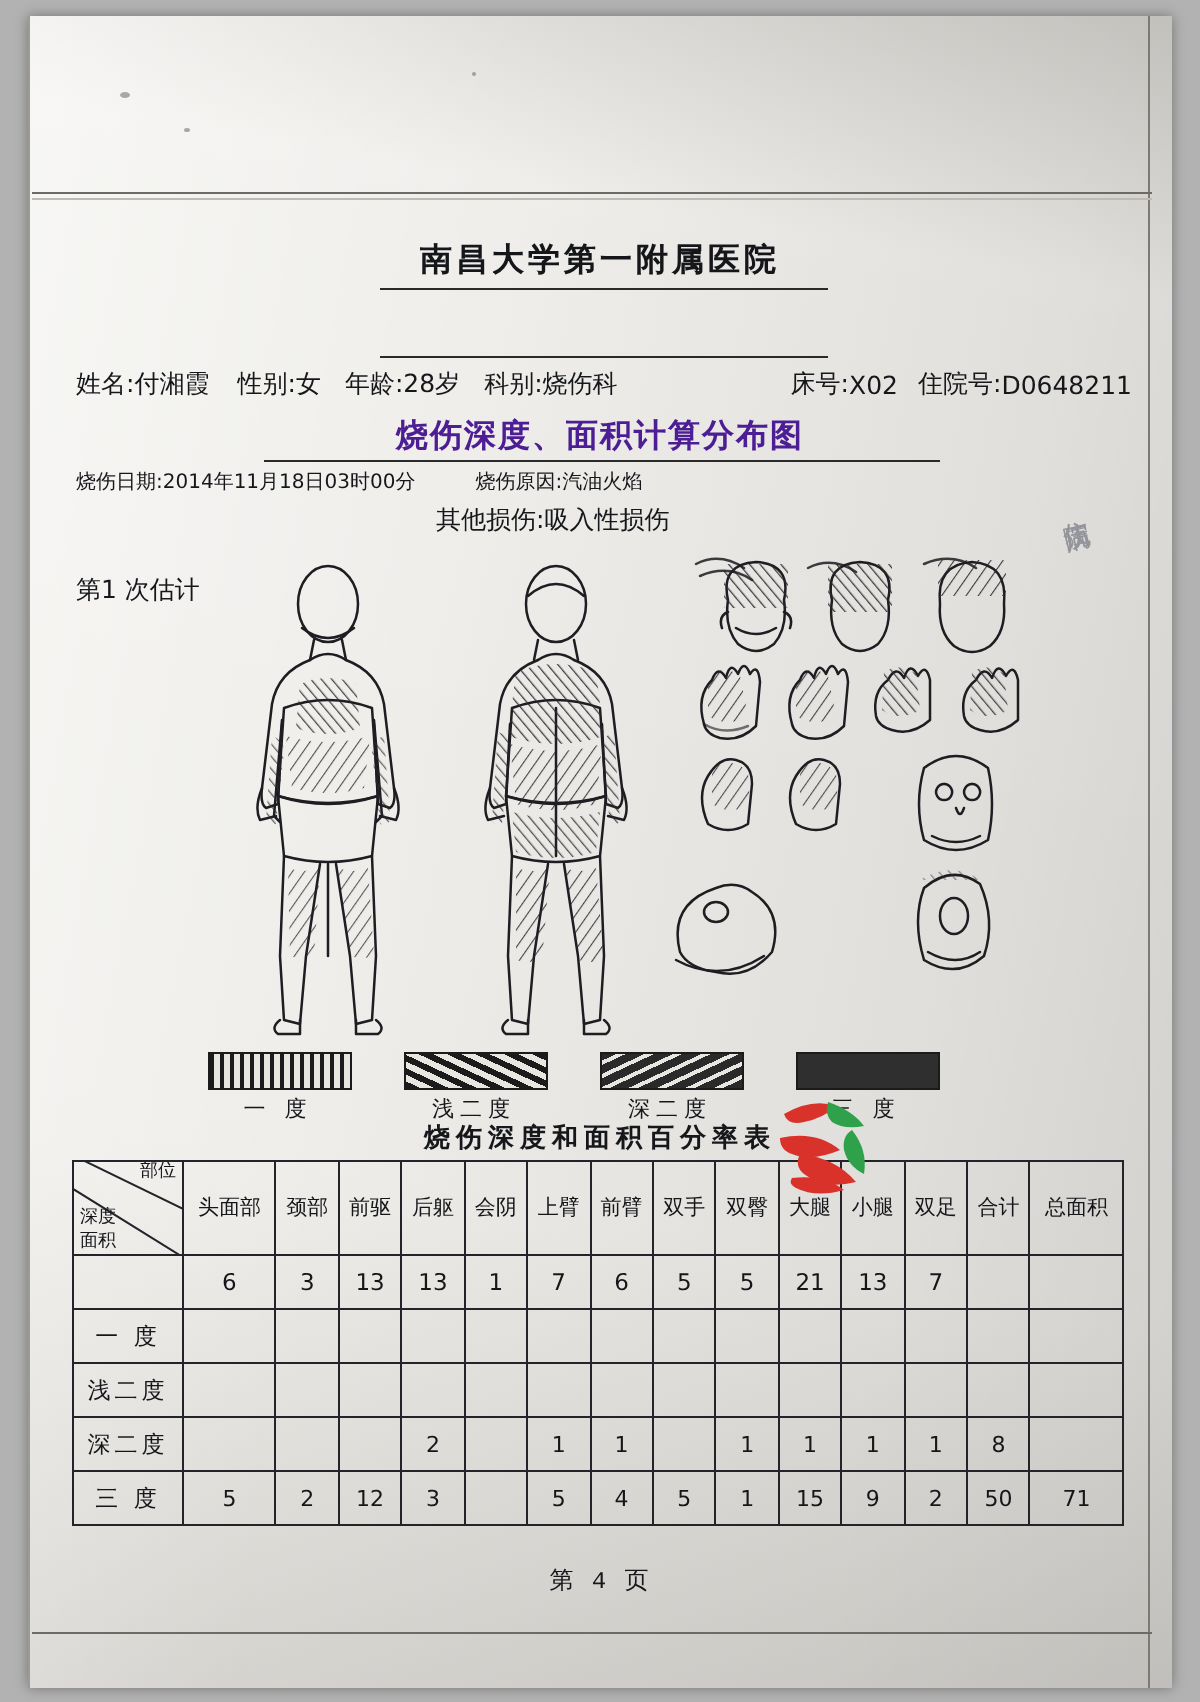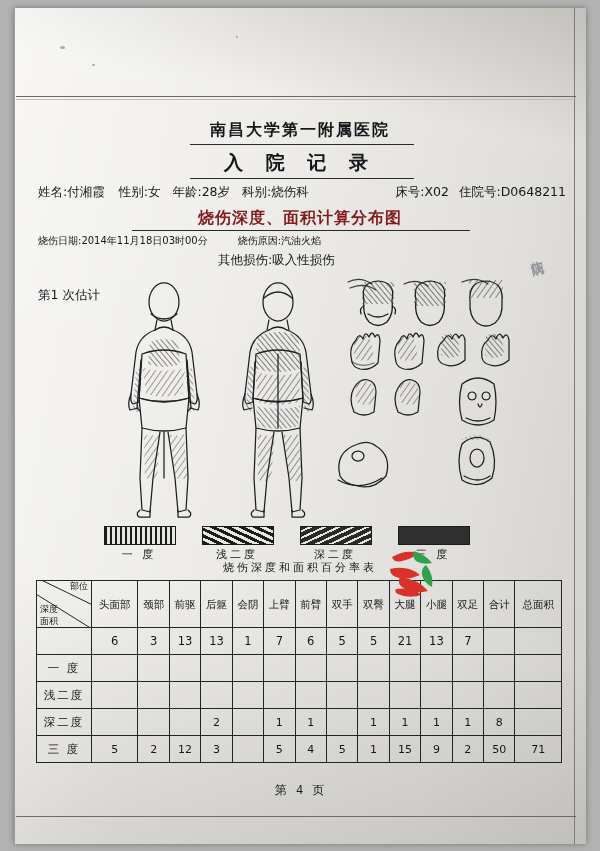--- a/index.html
+++ b/index.html
@@ -96,38 +96,38 @@
 
   .patient-row {
     position: absolute;
     left: 24px;
     top: 176px;
     width: 528px;
     font-size: 12.5px;
     color: #16171b;
     font-family: "DejaVu Sans", sans-serif;
     display: flex;
-    align-items: flex-start;
+    align-items: center;
   }
   .patient-row .fld { white-space: nowrap; }
   .patient-row .gap-a { width: 14px; }
   .patient-row .gap-b { width: 12px; }
   .patient-row .gap-c { width: 12px; }
   .patient-row .spacer { flex: 1; }
   .patient-row .gap-d { width: 10px; }
 
   .section-title {
     position: absolute;
     left: 0; right: 0;
     top: 200px;
     text-align: center;
     font-size: 16px;
     font-weight: bold;
     letter-spacing: 1px;
-    color: #7f1d1d;
+    color: #4c1d95;
     font-family: "DejaVu Serif", serif;
   }
   .section-underline {
     position: absolute;
     left: 118px;
     top: 222px;
     width: 338px;
     height: 1px;
     background: #2a2a2a;
   }
@@ -206,22 +206,22 @@
   .ll1 { left: 0; }
   .ll2 { left: 98px; }
   .ll3 { left: 196px; }
   .ll4 { left: 294px; }
 
   .table-title {
     position: absolute;
     left: 0; right: 0;
     top: 552px;
     text-align: center;
-    font-size: 11px;
-    font-weight: normal;
+    font-size: 13px;
+    font-weight: bold;
     letter-spacing: 3px;
     color: #16171b;
     font-family: "DejaVu Serif", serif;
   }
 
   
   .burn-table {
     position: absolute;
     left: 22px;
     top: 572px;
@@ -356,21 +356,20 @@
   <div class="edge-line edge-bottom"></div>
 
   <div class="speck" style="left:60px; top:46px; width:5px; height:3px;"></div>
   <div class="speck" style="left:92px; top:64px; width:3px; height:2px;"></div>
   <div class="speck" style="left:236px; top:36px; width:2px; height:2px;"></div>
 
   <div class="content">
 
     <div class="title-main">南昌大学第一附属医院</div>
     <div class="title-underline"></div>
-    <div class="title-sub">入 院 记 录</div>
     <div class="title-underline2"></div>
 
     <div class="patient-row">
       <span class="fld">姓名:</span>
       <span class="fld">付湘霞</span>
       <span class="gap-a"></span>
       <span class="fld">性别:</span>
       <span class="fld">女</span>
       <span class="gap-b"></span>
       <span class="fld">年龄:</span>

